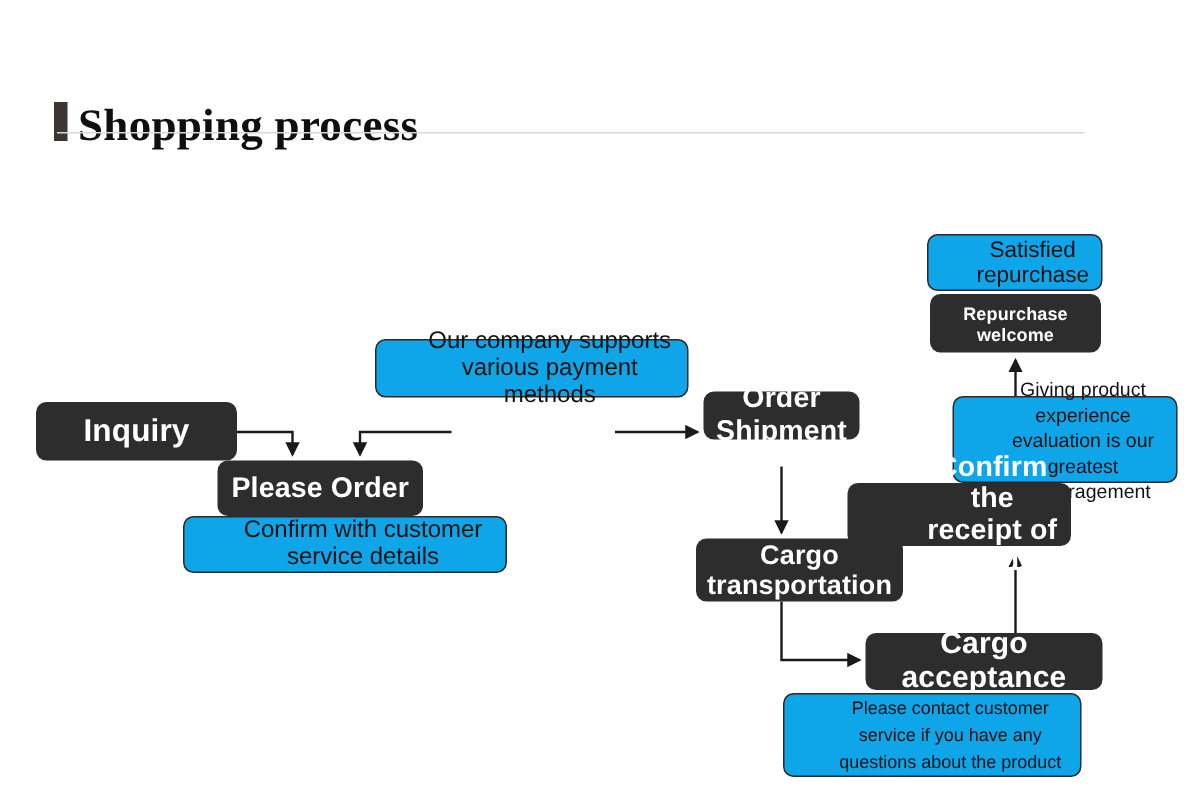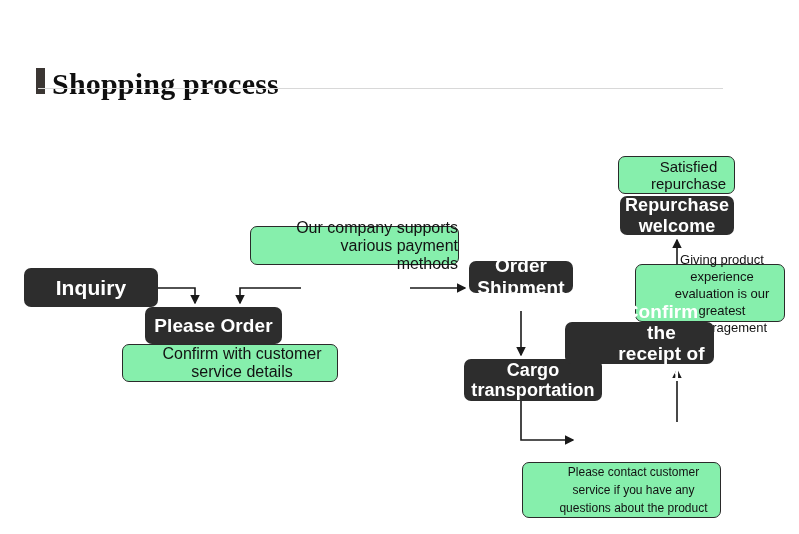--- a/index.html
+++ b/index.html
@@ -90,40 +90,40 @@
   
   .node.dark {
     background: #2d2d2d;
     color: #ffffff;
     border-radius: 7px;
     font-weight: 600;
     letter-spacing: 0.1px;
   }
   
   .node.note {
-    background: #86efac;
+    background: #0ea5e9;
     color: #121212;
     border: 1px solid #2a2a2a;
     border-radius: 7px;
     font-weight: 400;
     padding-left: 24px;
   }
 
   
   #node-inquiry        { left: 24px;  top: 268px; width: 134px; height: 39px; font-size: 21px; }
   #node-confirm-order  { left: 145px; top: 307px; width: 137px; height: 37px; font-size: 19px; }
   #note-confirm-order  { left: 122px; top: 344px; width: 216px; height: 38px; font-size: 16px; line-height: 18px; }
-  #note-payment        { left: 250px; top: 226px; width: 209px; height: 39px; font-size: 16px; line-height: 18px; text-align: right; }
+  #note-payment        { left: 250px; top: 226px; width: 209px; height: 39px; font-size: 16px; line-height: 18px; }
   #node-payment        { left: 301px; top: 270px; width: 109px; height: 37px; font-size: 20px; }
   #node-order-shipment { left: 469px; top: 261px; width: 104px; height: 32px; font-size: 19px; line-height: 22px; }
   #node-cargo-trans    { left: 464px; top: 359px; width: 138px; height: 42px; font-size: 18px; line-height: 20px; }
   #node-cargo-accept   { left: 577px; top: 422px; width: 158px; height: 38px; font-size: 20px; }
   #note-cargo-accept   { left: 522px; top: 462px; width: 199px; height: 56px; font-size: 12px; line-height: 18px; }
   #note-satisfied      { left: 618px; top: 156px; width: 117px; height: 38px; font-size: 15px; }
-  #node-repurchase     { left: 620px; top: 196px; width: 114px; height: 39px; font-size: 18px; }
+  #node-repurchase     { left: 620px; top: 196px; width: 114px; height: 39px; font-size: 12px; }
   #note-evaluation     { left: 591px; top: 264px; width: 150px; height: 58px; font-size: 13px; line-height: 17px; margin-left: 44px; }
   #node-confirm-receipt{ left: 565px; top: 322px; width: 149px; height: 42px; font-size: 19px; line-height: 21px; padding-left: 44px; }
 </style>
 </head>
 <body>
 
 <div id="header">
   <div id="title-row">
     <div id="title-marker"></div>
     <div id="page-title">Shopping process</div>
@@ -191,20 +191,23 @@
   <div class="node dark" id="node-order-shipment">
     <span class="label">Order
 Shipment</span>
   </div>
 
   <div class="node dark" id="node-cargo-trans">
     <span class="label">Cargo
 transportation</span>
   </div>
 
+  <div class="node dark" id="node-cargo-accept">
+    <span class="label">Cargo acceptance</span>
+  </div>
 
   <div class="node note" id="note-cargo-accept">
     <span class="label">Please contact customer
 service if you have any
 questions about the product</span>
   </div>
 
   <div class="node note" id="note-satisfied">
     <span class="label">Satisfied repurchase</span>
   </div>

